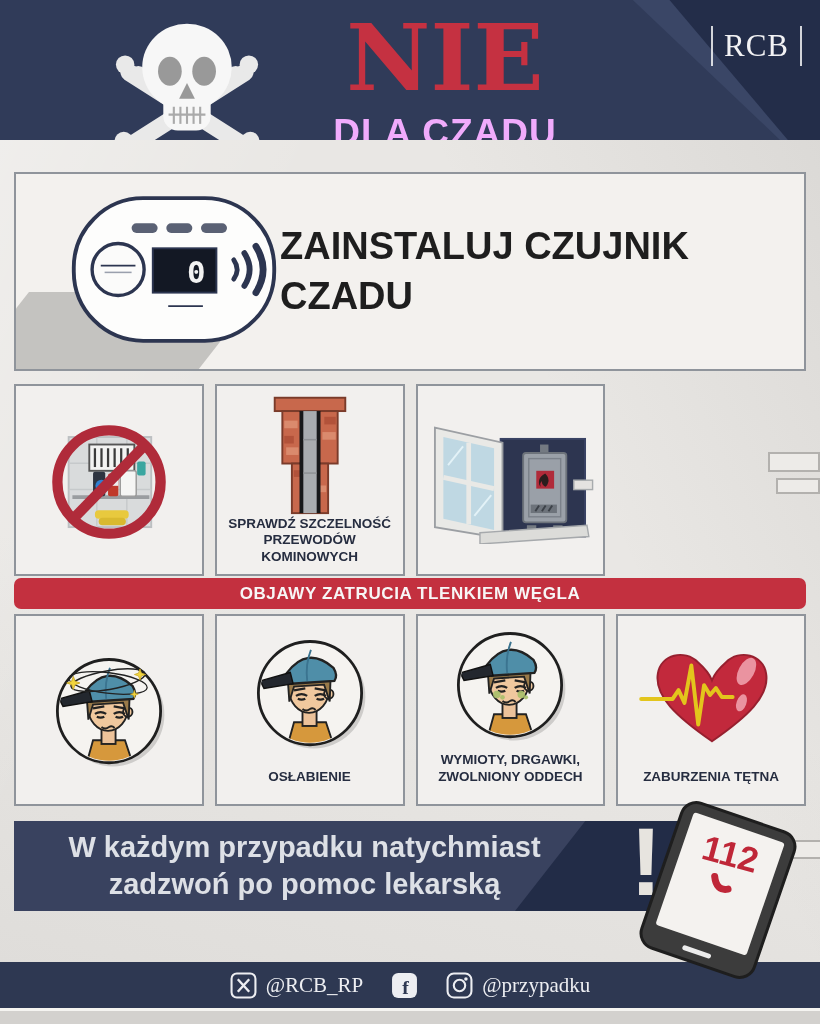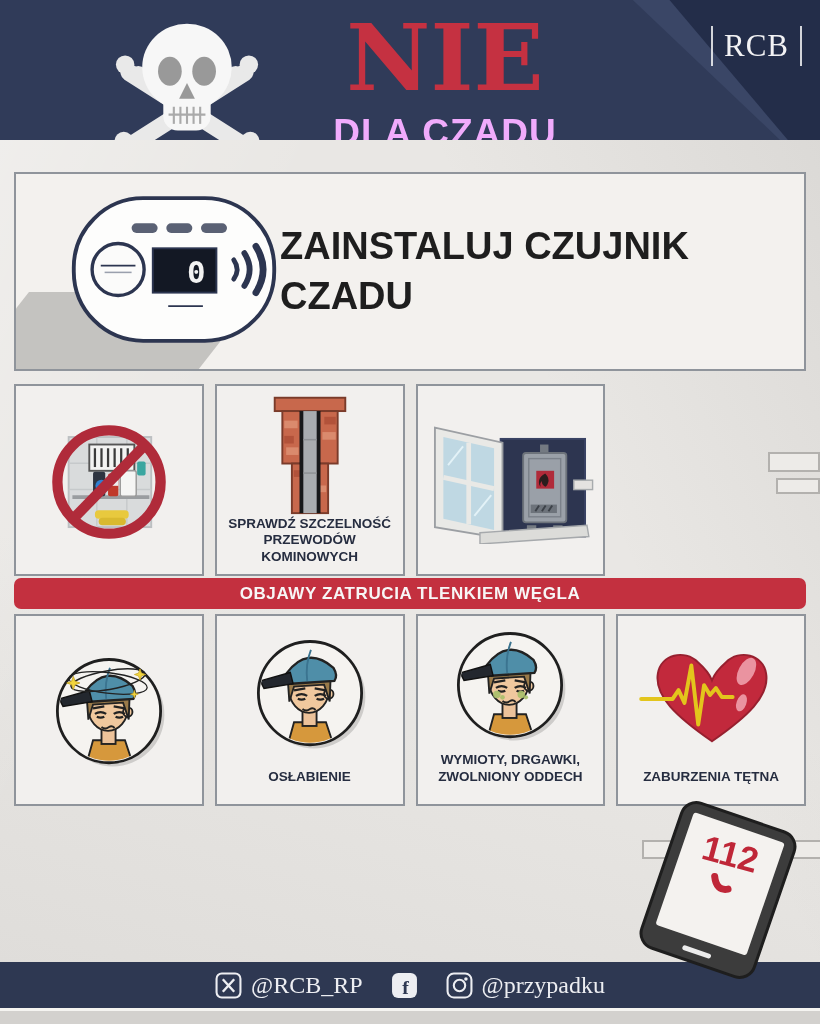--- a/index.html
+++ b/index.html
@@ -64,21 +64,21 @@
     border-radius:3px;overflow:hidden;}
   .phone-number{margin-top:8px;text-align:center;font-weight:bold;font-size:35px;color:#bf2738;
     transform:rotate(-4deg);}
   .phone-homebar{position:absolute;left:50%;bottom:7px;width:30px;height:5px;margin-left:-15px;
     background:#ececec;border-radius:3px;}
   .phone-handset{display:block;margin:2px auto 0;}
   
   .footer{position:absolute;left:0;top:962px;width:820px;height:46px;background:#2e3852;
     display:flex;align-items:center;justify-content:center;gap:14px;z-index:2;}
   .social{display:flex;align-items:center;gap:9px;margin:0 7px;}
-  .social-handle{font-family:"Liberation Serif", serif;font-size:24px;color:#edeef2;}
+  .social-handle{font-family:"Liberation Serif", serif;font-size:21px;color:#edeef2;}
   .bottom-strip{position:absolute;left:0;top:1008px;width:820px;height:16px;background:#d3d1ce;
     border-top:3px solid #f5f4f1;z-index:2;}
 </style>
 </head>
 <body>
 
 <svg width="0" height="0" style="position:absolute" aria-hidden="true">
   <defs>
     <clipPath id="boyClip">
         <circle cx="65" cy="63" r="53"></circle>
@@ -306,20 +306,26 @@
                      C 78 40, 82 34, 90 27 C 104 13, 128 19, 131 38 C 135 61, 112 82, 76 107 Z" fill="#c2293c" stroke="#97202f" stroke-width="2"></path>
             <ellipse cx="111" cy="36" rx="8" ry="15" fill="#ea93a0" transform="rotate(28 111 36)"></ellipse>
             <ellipse cx="106" cy="68" rx="5" ry="9" fill="#ea93a0" transform="rotate(20 106 68)"></ellipse>
             <polyline points="4,64 36,64 42,55 48,68 55,30 62,90 68,50 74,60 80,53 86,62 97,62" fill="none" stroke="#e3c51c" stroke-width="4" stroke-linejoin="round" stroke-linecap="round"></polyline>
           </svg>
         </div>
         <div class="card-label">ZABURZENIA TĘTNA</div>
       </div>
     </div>
 
+    <div class="navy-banner">
+      <div class="navy-shadow"></div>
+      <div class="navy-text">W każdym przypadku natychmiast
+zadzwoń po pomoc lekarską</div>
+      <div class="navy-excl">!</div>
+    </div>
   </div>
 
   <div class="paper-tab" style="left:768px;top:452px;width:48px;height:16px;"></div>
   <div class="paper-tab" style="left:776px;top:478px;width:40px;height:12px;"></div>
   <div class="paper-tab" style="left:642px;top:840px;width:176px;height:15px;"></div>
 
   <div class="phone">
     <div class="phone-screen">
       <div class="phone-number">112</div>
       <svg class="phone-handset" width="30" height="26" viewBox="0 0 30 26">

